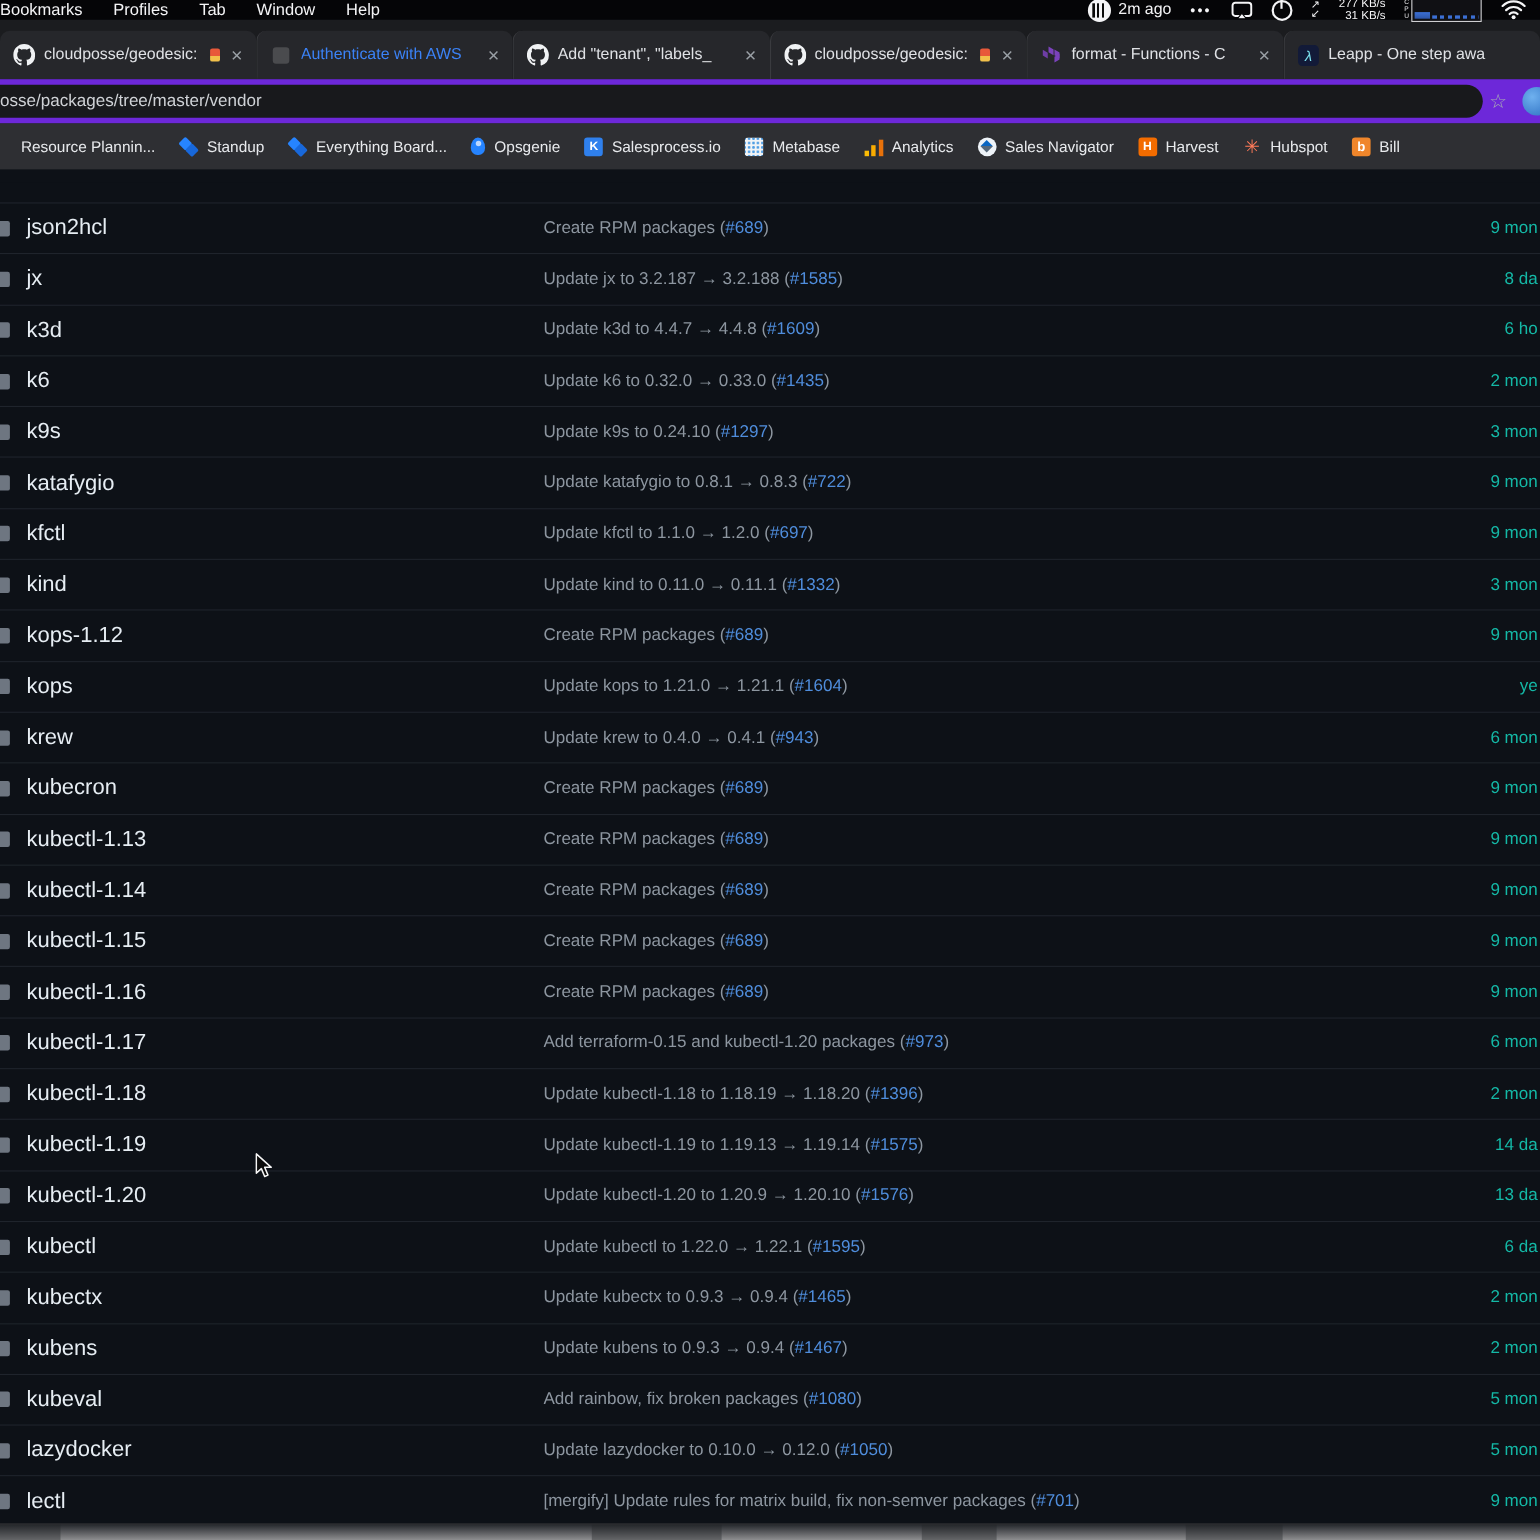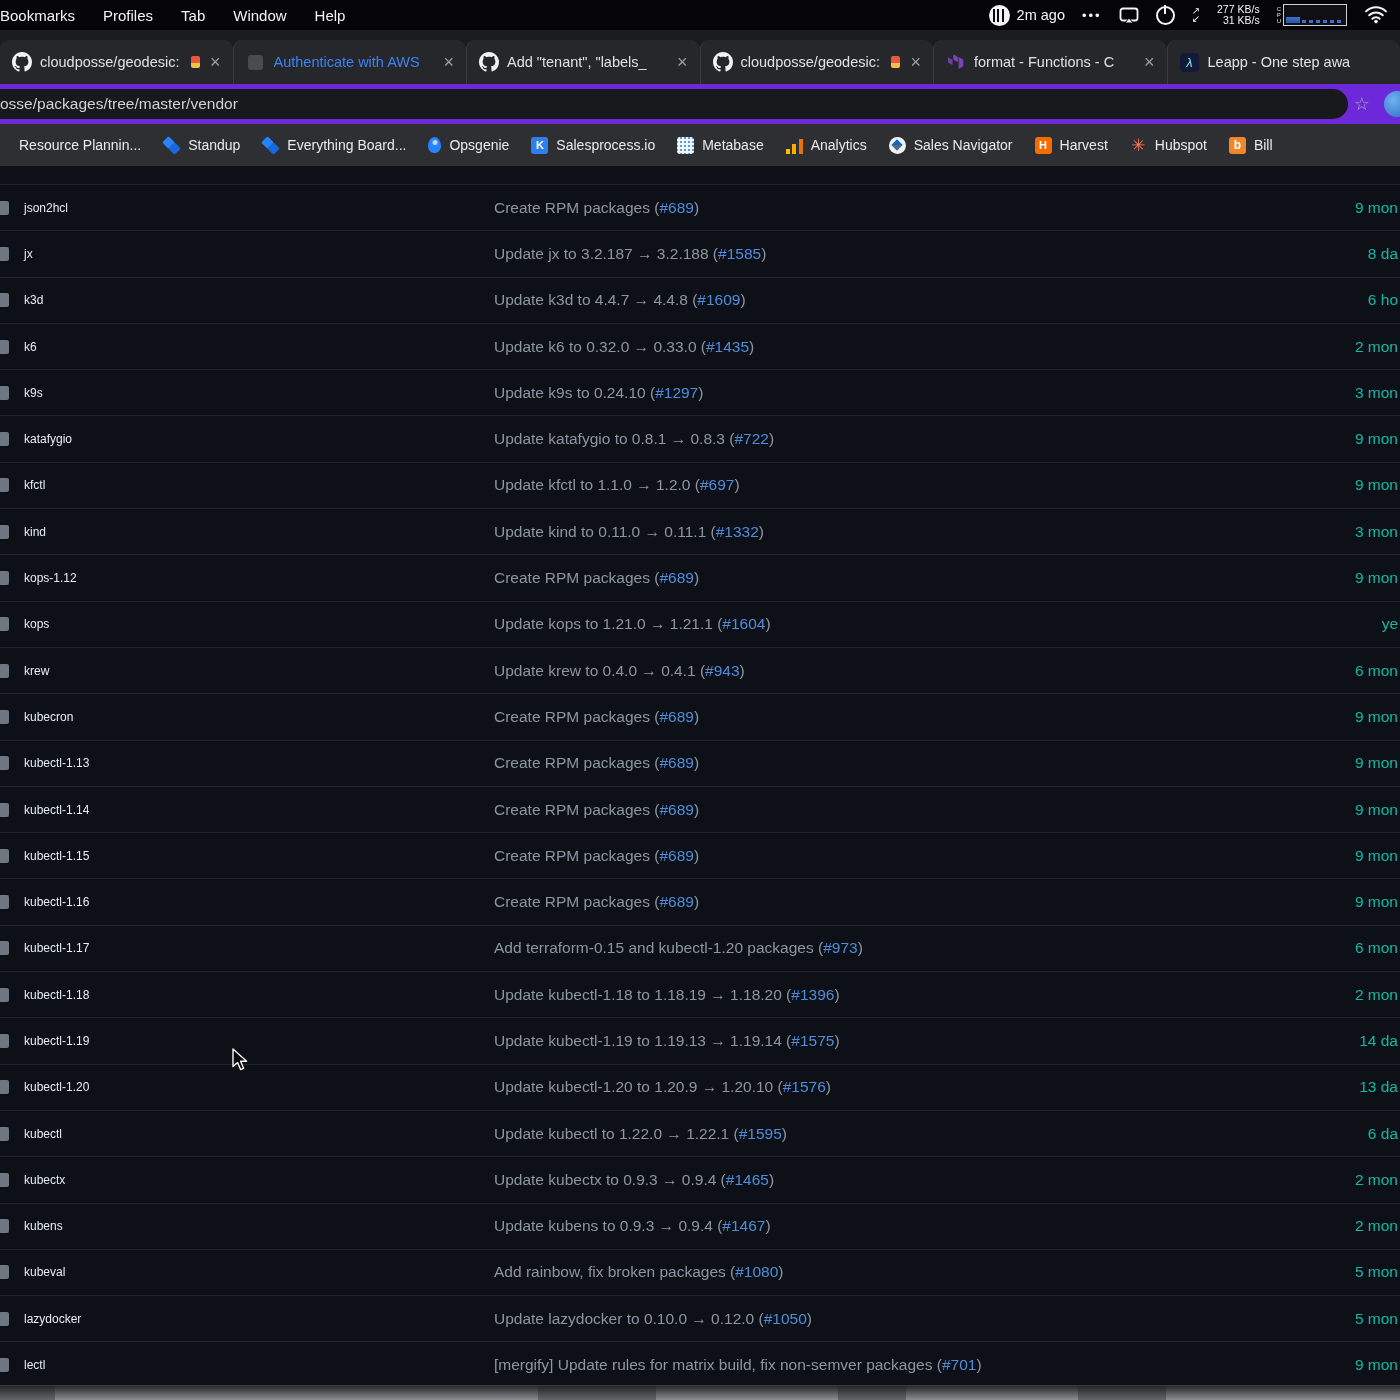--- a/index.html
+++ b/index.html
@@ -2,21 +2,21 @@
 <html><head>
 <meta charset="utf-8">
 <style>
   html,body{margin:0;padding:0;}
   body{
     width:1400px;height:1400px;overflow:hidden;position:relative;
     background:#0d1117;font-family:"Liberation Sans",sans-serif;
     -webkit-font-smoothing:antialiased;
   }
   
-  .menubar{height:30px;background:#050507;display:flex;align-items:center;color:#f4f4f6;font-size:15px;}
+  .menubar{height:18px;background:#050507;display:flex;align-items:center;color:#f4f4f6;font-size:15px;}
   .menu-items{display:flex;align-items:center;}
   .menu-item{padding:0 14px;white-space:nowrap;cursor:default;}
   .menu-item.first{margin-left:-14px;}
   .menu-status{margin-left:auto;display:flex;align-items:center;gap:17px;padding-right:12px;}
   .st-group{display:flex;align-items:center;gap:7px;}
   .eq-icon{width:21px;height:21px;border-radius:50%;background:#f4f4f6;position:relative;overflow:hidden;}
   .eq-icon::before{content:"";position:absolute;left:4px;right:4px;top:4px;bottom:4px;
     background:repeating-linear-gradient(90deg,#0a0a0a 0 2px,transparent 2px 4.4px);}
   .ago{font-size:14.5px;}
   .ellipsis{font-size:13px;letter-spacing:2px;}
@@ -83,21 +83,21 @@
     background:linear-gradient(135deg,#0a66c2 0 50%,#56687a 50% 100%);transform:rotate(45deg);}
   .bm-icon.harvest-icon{background:#f36c00;border-radius:3px;}
   .bm-icon.hubspot-icon{color:#ff7a59;font-size:17px;font-weight:normal;}
   .bm-icon.bill-icon{background:#f0862b;border-radius:3px;font-size:12px;}
   
   .content{position:absolute;top:166px;left:0;right:0;bottom:14px;background:#0d1117;overflow:hidden;padding-top:18px;box-sizing:border-box;}
   .row{height:46.3px;display:flex;align-items:center;border-top:1px solid #1f242c;box-sizing:border-box;}
   .cell-name{width:494px;flex:0 0 auto;display:flex;align-items:center;}
   .folder{width:20px;height:14px;background:#6e7681;border-radius:2px;position:relative;margin-left:-11px;flex:0 0 auto;}
   .folder::before{content:"";position:absolute;top:-3px;left:0;width:9px;height:4px;background:#6e7681;border-radius:2px 2px 0 0;}
-  .fname{color:#e6edf3;font-size:12px;margin-left:15px;text-decoration:none;white-space:nowrap;}
+  .fname{color:#e6edf3;font-size:20px;margin-left:15px;text-decoration:none;white-space:nowrap;}
   .cell-msg{flex:1 1 auto;min-width:0;font-size:15.5px;color:#8d96a0;white-space:nowrap;overflow:hidden;}
   .cell-msg a{text-decoration:none;}
   .msg-pre,.msg-post{color:#8d96a0;}
   .msg-link{color:#4f8ddc;}
   .cell-time{flex:0 0 auto;color:#14b8a6;font-size:15.5px;white-space:nowrap;text-align:right;min-width:64px;padding-right:2px;}
   
   .dock{position:absolute;left:0;right:0;bottom:0;height:14px;
     background:linear-gradient(180deg,#55555759 , #8e8e90);border-top:1px solid #3a3a3c;}
   .dock-seg{position:absolute;top:0;bottom:0;background:rgba(35,36,40,.38);}
   .dock-seg.s1{left:0;width:55px;}

